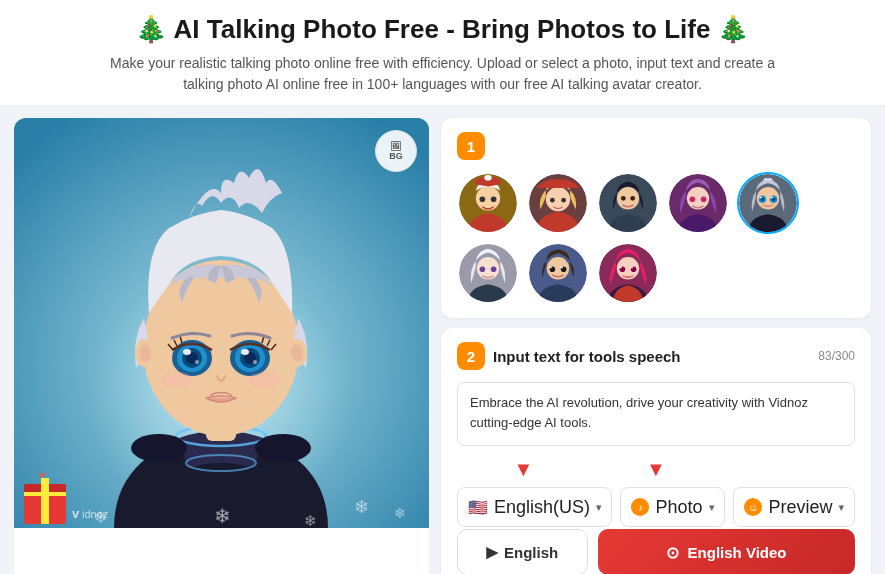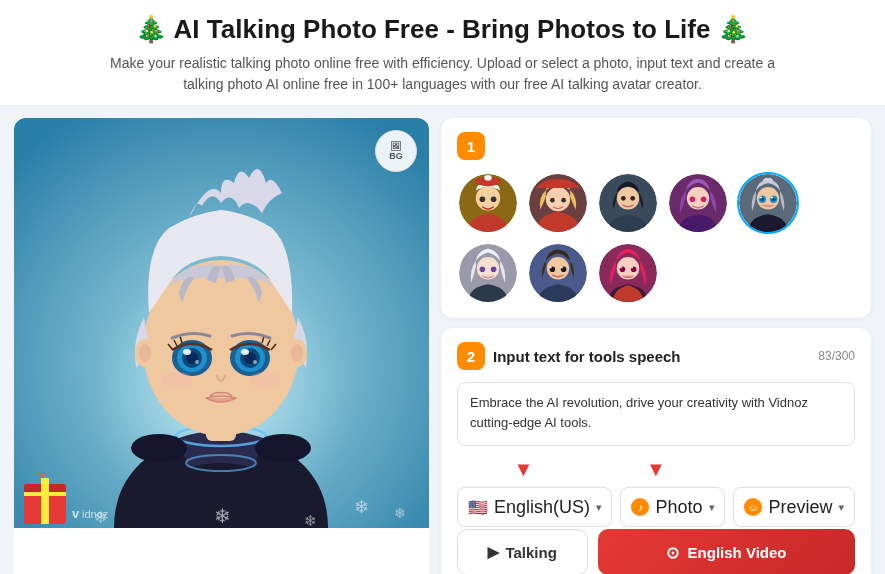--- a/index.html
+++ b/index.html
@@ -584,21 +584,21 @@
           <span class="voice-icon" style="background:#ff8c00;">☺</span>
           <span class="dropdown-label">Preview</span>
           <span class="dropdown-chevron">▾</span>
         </div>
       </div>
 
       
       <div class="action-row">
         <button class="preview-btn">
           <span>▶</span>
-          <span>Talking</span>
+          <span>English</span>
         </button>
         <button class="generate-btn">
           <span style="font-size:16px;">⊙</span>
           <span>English Video</span>
         </button>
       </div>
     </div>
 
   </div>
 </div>

